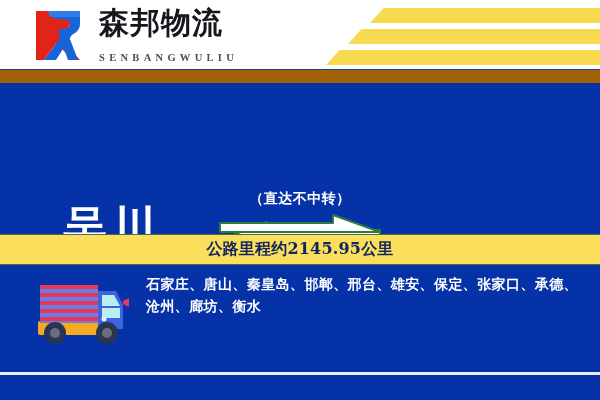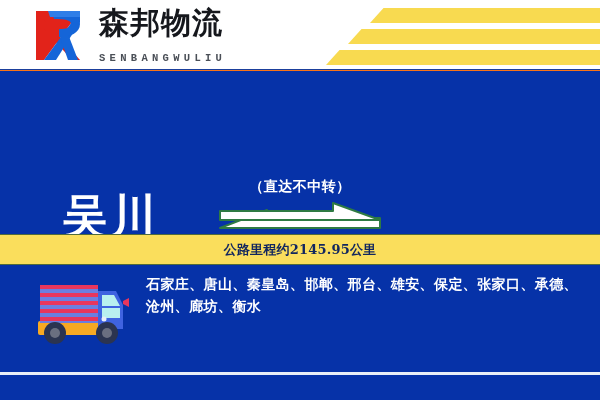--- a/index.html
+++ b/index.html
@@ -3,21 +3,21 @@
 <meta charset="utf-8">
 <style>
   html,body{margin:0;padding:0;}
   body{
     width:600px;height:400px;overflow:hidden;
     font-family:"Liberation Sans","DejaVu Sans",sans-serif;
     background:#ffffff;
   }
   #card{
     position:relative;width:600px;height:400px;overflow:hidden;
-    background:#f97316;
+    background:#a16207;
   }
 
   
   #header{
     position:absolute;left:0;top:0;width:600px;height:70px;
     background:#ffffff;overflow:hidden;
   }
   #stripes{
     position:absolute;right:0;top:0;width:330px;height:70px;overflow:hidden;
   }
@@ -36,31 +36,31 @@
   #logo-mark{
     position:relative;width:62px;height:55px;flex:none;
   }
   #logo-text-block{display:flex;flex-direction:column;justify-content:center;}
   #logo-cn{
     font-family:"DejaVu Sans","Liberation Sans",sans-serif;
     font-size:30px;font-weight:bold;color:#15171c;letter-spacing:1px;
     line-height:1.08;
   }
   #logo-en{
-    font-family:Liberation Mono, monospace;
+    font-family:Liberation Serif, serif;
     font-size:10.5px;font-weight:bold;color:#4a4f57;
     letter-spacing:4.3px;margin-top:14px;line-height:1;
   }
   #header-rule{
     position:absolute;left:0;top:69px;width:600px;height:2px;background:#1b3f9c;
   }
 
   
   #route{
-    position:absolute;left:0;top:71px;width:600px;height:163px;
+    position:absolute;left:0;top:83px;width:600px;height:163px;
     background:#0632a8;
   }
   .city{
     position:absolute;top:122px;
     font-family:"DejaVu Serif","Liberation Serif",serif;
     font-size:46px;font-weight:bold;color:#ffffff;
     line-height:1;letter-spacing:2px;white-space:nowrap;
   }
   #city-origin{left:62px;}
   #city-dest{left:390px;}
@@ -85,21 +85,21 @@
   
   #infobar{
     position:absolute;left:0;top:234px;width:600px;height:31px;
     background:#fade5c;
     display:flex;align-items:center;justify-content:center;gap:22px;
     border-top:1px solid #4f6b3e;border-bottom:1px solid #4f6b3e;
     box-sizing:border-box;
   }
   .info-text{
     font-family:"DejaVu Serif","Liberation Serif",serif;
-    font-size:13px;font-weight:bold;color:#11265f;
+    font-size:16px;font-weight:bold;color:#11265f;
     white-space:nowrap;letter-spacing:0.2px;
   }
 
   
   #listarea{
     position:absolute;left:0;top:265px;width:600px;height:107px;
     background:#0632a8;
   }
   #truck{position:absolute;left:24px;top:14px;width:105px;height:72px;}
   #city-list{

